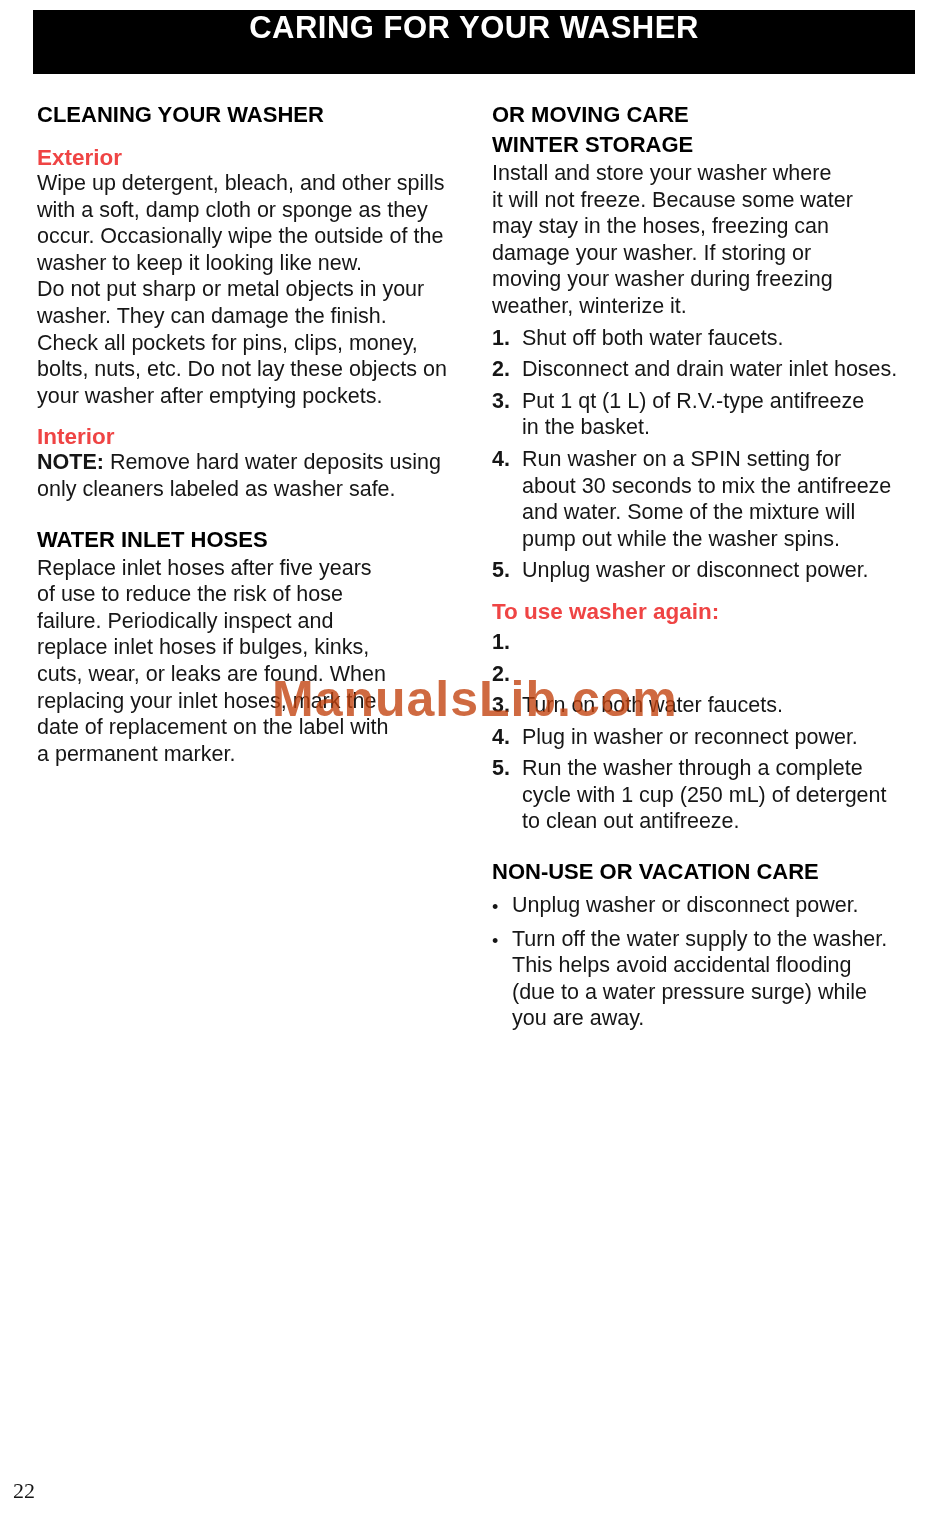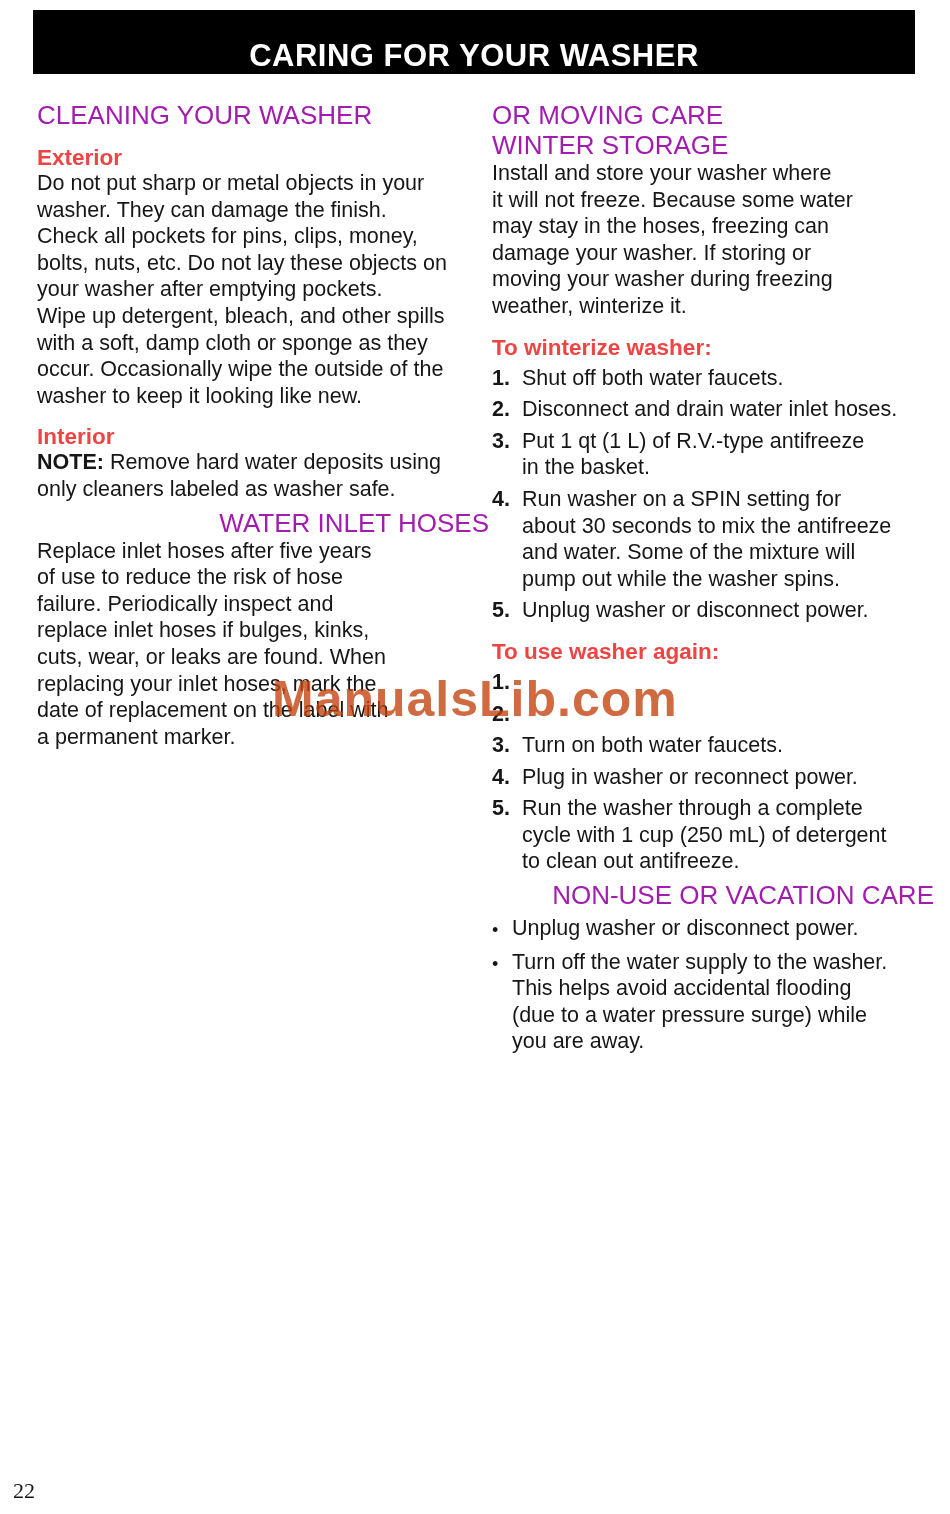--- a/index.html
+++ b/index.html
@@ -9,56 +9,56 @@
     background: #ffffff;
     font-family: "Liberation Sans", sans-serif;
     color: #161616;
     overflow: hidden;
   }
   .banner {
     position: absolute;
     left: 33px; top: 10px;
     width: 882px; height: 64px;
     background: #000000;
-    display: flex; align-items: flex-end; justify-content: center;
+    display: flex; align-items: flex-start; justify-content: center;
   }
   .banner-title {
     color: #ffffff;
     font-size: 31px;
     font-weight: bold;
     letter-spacing: 0.5px;
   }
   .col {
     position: absolute;
     top: 100px;
   }
   .col-left  { left: 37px;  width: 452px; }
   .col-right { left: 492px; width: 442px; }
   h2 {
     margin: 0;
-    font-size: 26px;
+    font-size: 22px;
     line-height: 30px;
-    font-weight: normal;
-    color: #a21caf;
+    font-weight: bold;
+    color: #000000;
   }
   h3 {
     margin: 0;
     font-size: 22.5px;
     line-height: 25px;
     font-weight: bold;
     color: #ef4444;
   }
   p.body {
     margin: 0;
     font-size: 21.5px;
     line-height: 26.6px;
     white-space: pre-line;
   }
   .mb-s { margin-bottom: 9px; }
-  .mt-h2 { margin-top: 5px; text-align: right; }
+  .mt-h2 { margin-top: 22px; }
   .mt-h3 { margin-top: 15px; }
   .mt-p  { margin-top: 6px; }
   .step, .bullet {
     display: flex;
     font-size: 21.5px;
     line-height: 26.6px;
     margin-top: 5px;
   }
   .step-num {
     font-weight: bold;
@@ -92,29 +92,29 @@
 <body>
 
 <div class="banner" style="background: rgb(0, 0, 0);">
   <span class="banner-title">CARING FOR YOUR WASHER</span>
 </div>
 
 <div class="col col-left">
   <h2>CLEANING YOUR WASHER</h2>
 
   <h3 class="mt-h3">Exterior</h3>
+  <p class="body mt-p">Wipe up detergent, bleach, and other spills
+with a soft, damp cloth or sponge as they
+occur. Occasionally wipe the outside of the
+washer to keep it looking like new.</p>
   <p class="body mt-p mb-s">Do not put sharp or metal objects in your
 washer. They can damage the finish.
 Check all pockets for pins, clips, money,
 bolts, nuts, etc. Do not lay these objects on
 your washer after emptying pockets.</p>
-  <p class="body mt-p">Wipe up detergent, bleach, and other spills
-with a soft, damp cloth or sponge as they
-occur. Occasionally wipe the outside of the
-washer to keep it looking like new.</p>
 
   <h3 class="mt-h3">Interior</h3>
   <p class="body mt-p mb-s"><strong class="inline-label">NOTE:</strong> <span>Remove hard water deposits using
 only cleaners labeled as washer safe.</span></p>
 
   <h2 class="mt-h2">WATER INLET HOSES</h2>
   <p class="body mt-p">Replace inlet hoses after five years
 of use to reduce the risk of hose
 failure. Periodically inspect and
 replace inlet hoses if bulges, kinks,
@@ -127,21 +127,20 @@
 <div class="col col-right">
   <h2>OR MOVING CARE</h2>
   <h2>WINTER STORAGE</h2>
   <p class="body mt-p">Install and store your washer where
 it will not freeze. Because some water
 may stay in the hoses, freezing can
 damage your washer. If storing or
 moving your washer during freezing
 weather, winterize it.</p>
 
-  <h3 class="mt-h3">To winterize washer:</h3>
   <div class="step">
     <span class="step-num">1.</span>
     <span class="step-text">Shut off both water faucets.</span>
   </div>
   <div class="step">
     <span class="step-num">2.</span>
     <span class="step-text">Disconnect and drain water inlet hoses.</span>
   </div>
   <div class="step">
     <span class="step-num">3.</span>

